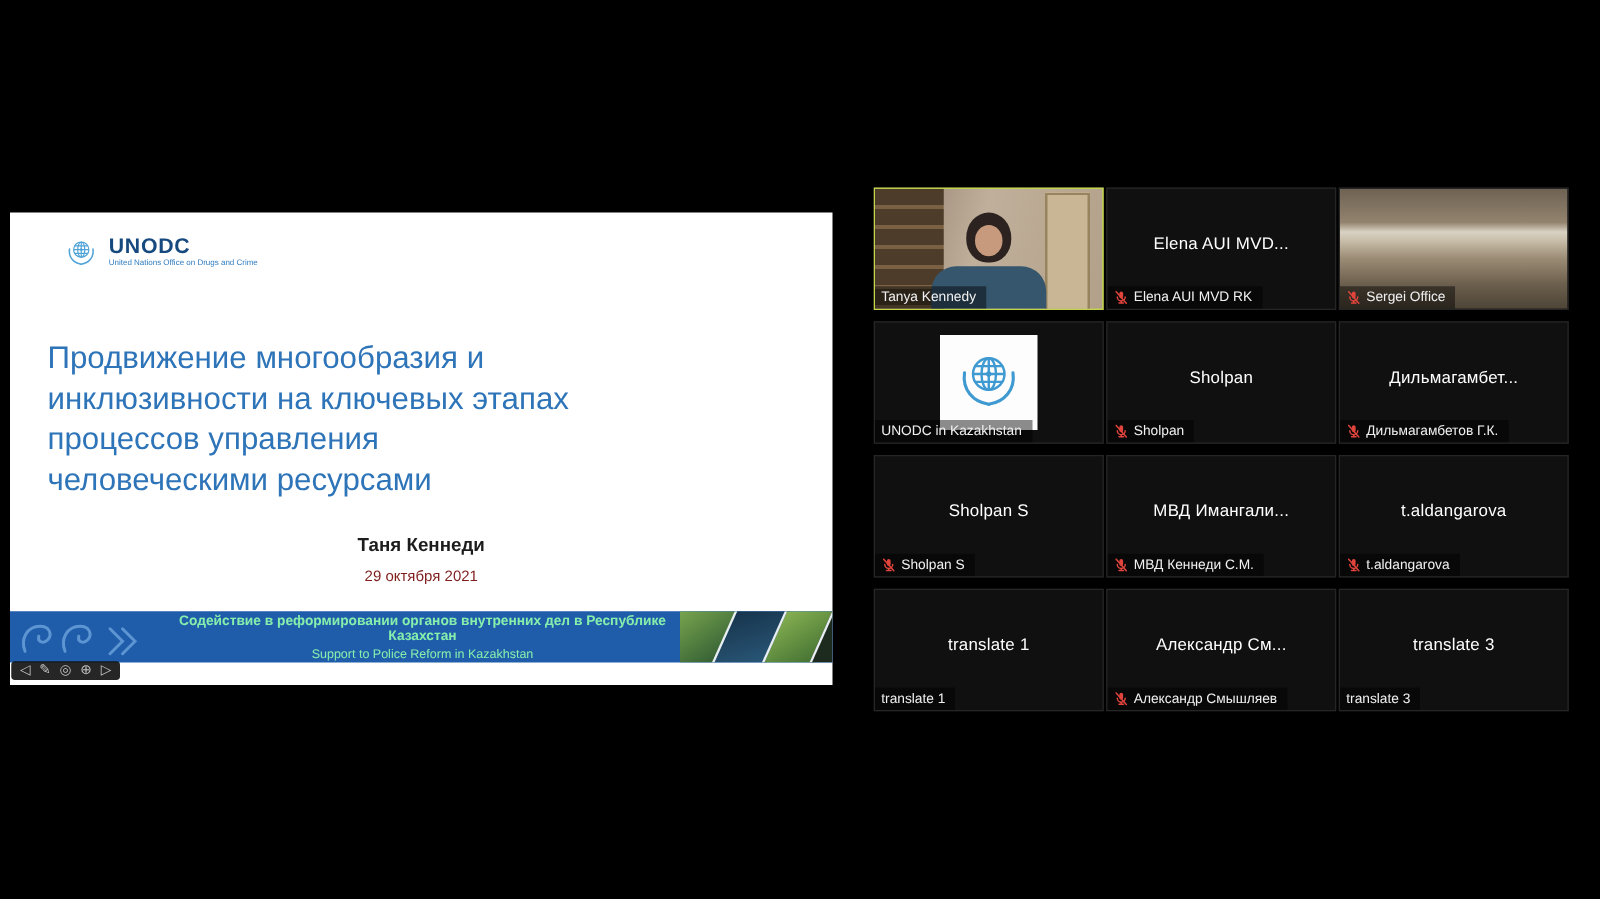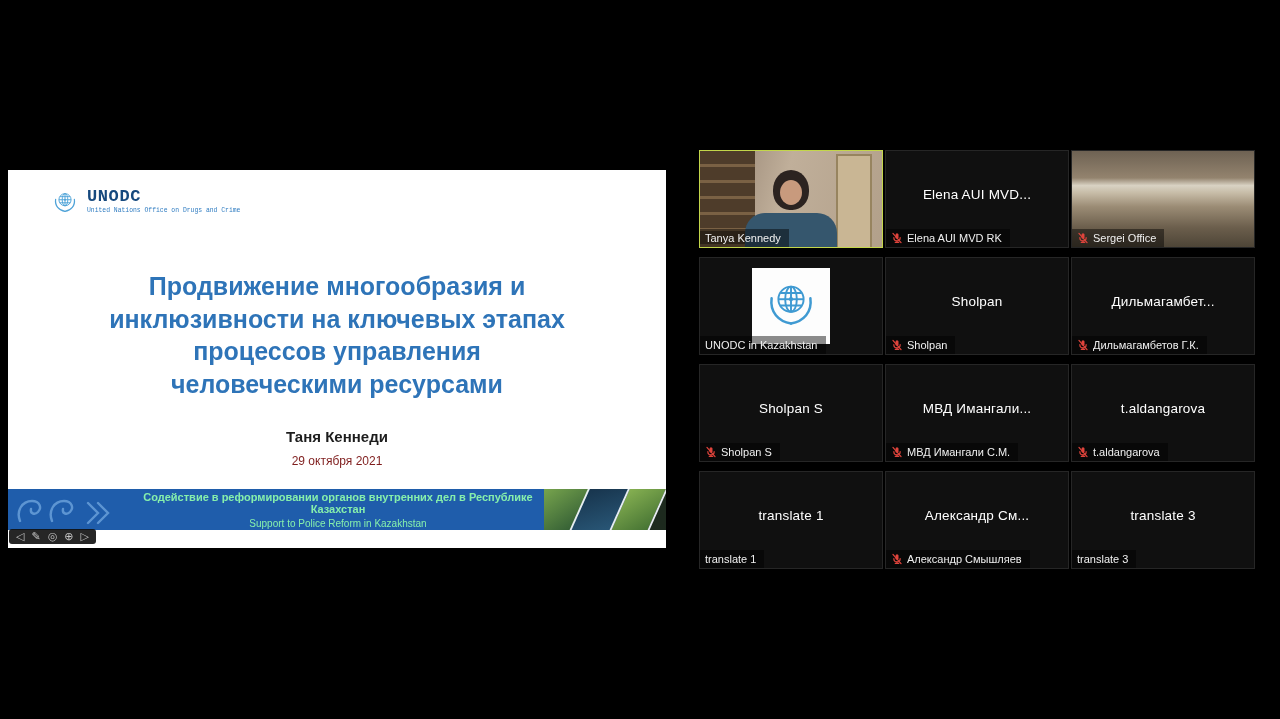--- a/index.html
+++ b/index.html
@@ -1,26 +1,26 @@
 <!DOCTYPE html>
 <html><head>
 <meta charset="utf-8">
 <style>
   html,body{margin:0;padding:0;background:#000;}
   .stage{position:relative;width:1280px;height:719px;background:#000;overflow:hidden;
          font-family:"Liberation Sans",sans-serif;}
 
   
   .slide{position:absolute;left:8px;top:170px;width:658px;height:378px;background:#fff;}
-  .logo{position:absolute;left:42px;top:18px;display:flex;align-items:flex-start;gap:7px;font-family:Liberation Mono, monospace;}
+  .logo{position:absolute;left:42px;top:18px;display:flex;align-items:flex-start;gap:7px;}
   .logo-text{display:flex;flex-direction:column;}
   .logo-acronym{font-size:17px;font-weight:bold;color:#16497e;letter-spacing:.6px;line-height:18px;}
   .logo-tagline{font-size:6.4px;color:#2f7cc1;margin-top:1px;white-space:nowrap;}
-  .slide-title{position:absolute;left:30px;right:30px;top:100px;text-align:center;
-               color:#2e74b8;font-size:25px;font-weight:bold;line-height:32.5px;}
+  .slide-title{position:absolute;left:30px;right:30px;top:100px;text-align:left;
+               color:#2e74b8;font-size:25px;font-weight:normal;line-height:32.5px;}
   .slide-author{position:absolute;left:0;right:0;top:258px;text-align:center;
                 font-size:15px;font-weight:bold;color:#1d1d1d;}
   .slide-date{position:absolute;left:0;right:0;top:284px;text-align:center;
               font-size:12px;color:#7f1d1d;}
   .slide-footer{position:absolute;left:0;top:319px;width:658px;height:41px;background:#1f5dab;overflow:hidden;}
   .footer-text{position:absolute;left:128px;right:126px;top:0;height:100%;display:flex;
                flex-direction:column;justify-content:center;text-align:center;color:#86efac;gap:3px;}
   .footer-line1{font-size:11px;font-weight:bold;}
   .footer-line2{font-size:10px;font-weight:normal;}
   .ornament{position:absolute;left:4px;top:1px;}
@@ -259,21 +259,21 @@
       <div class="tile-label">
         <svg class="mic-icon" width="12" height="12" viewBox="0 0 16 16">
           <rect x="6" y="1.5" width="4" height="7.5" rx="2" fill="#e0443c"></rect>
           <g fill="none" stroke="#e0443c" stroke-width="1.6" stroke-linecap="round">
             <path d="M3.8 7.5a4.2 4.2 0 0 0 8.4 0"></path>
               <line x1="8" y1="11.8" x2="8" y2="13.6"></line>
             <line x1="5.6" y1="13.8" x2="10.4" y2="13.8"></line>
               <line x1="2.6" y1="1.8" x2="13.4" y2="14.2"></line>
           </g>
         </svg>
-        <span>МВД Имангали С.М.</span>
+        <span>МВД Кеннеди С.М.</span>
       </div>
     </div>
 
     <div class="tile">
       <div class="tile-center">t.aldangarova</div>
       <div class="tile-label">
         <svg class="mic-icon" width="12" height="12" viewBox="0 0 16 16">
           <rect x="6" y="1.5" width="4" height="7.5" rx="2" fill="#e0443c"></rect>
           <g fill="none" stroke="#e0443c" stroke-width="1.6" stroke-linecap="round">
             <path d="M3.8 7.5a4.2 4.2 0 0 0 8.4 0"></path>

